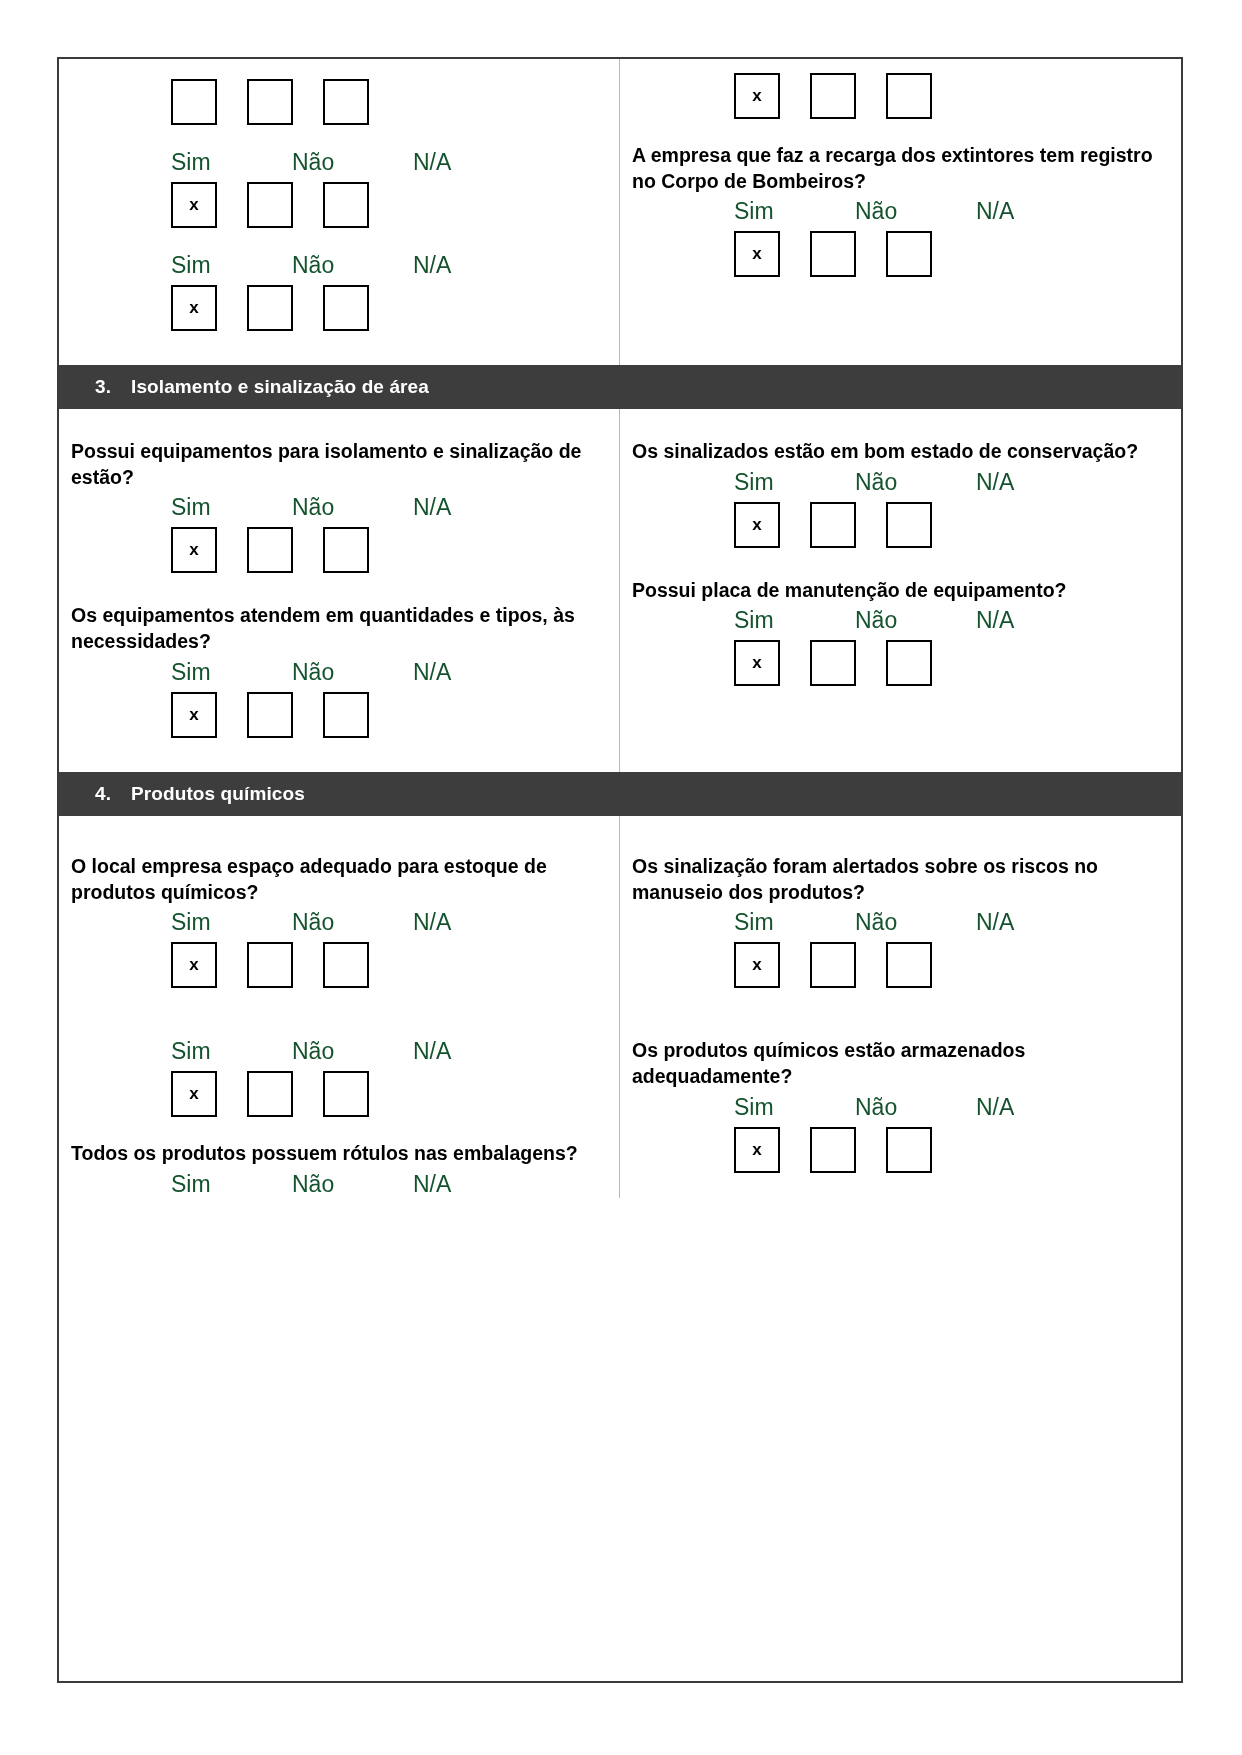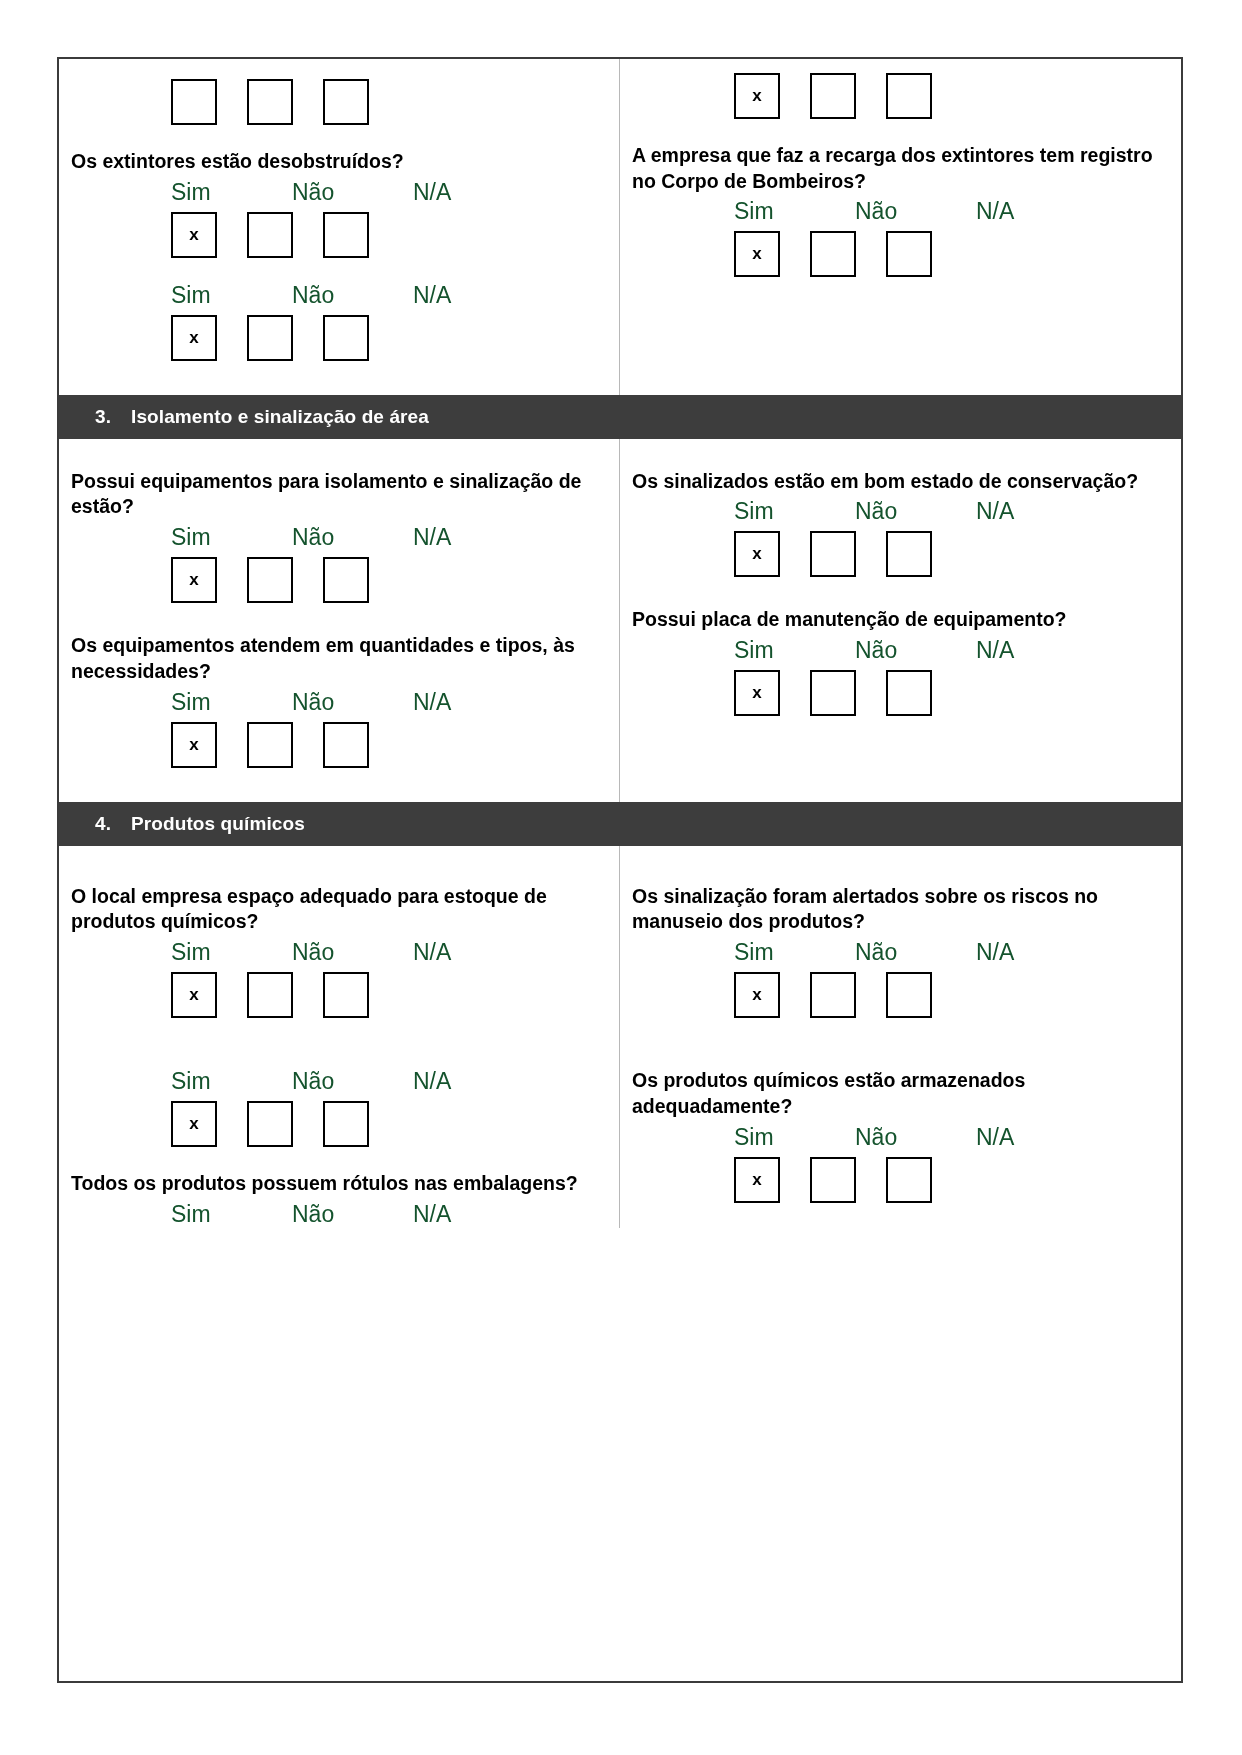--- a/index.html
+++ b/index.html
@@ -136,21 +136,20 @@
               </div>
               <div class="cellbox">
                 <div class="chk empty"></div>
               </div>
             </div>
           </div>
 
           <div class="spacer-20"></div>
 
           <div class="question">
-            <p class="q-text">Os extintores estão desobstruídos?</p>
             <div class="opts">
               <div class="opt-labels">
                 <span>Sim</span>
                 <span>Não</span>
                 <span>N/A</span>
               </div>
               <div class="boxes">
                 <div class="cellbox">
                   <div class="chk">x</div>
                 </div>

